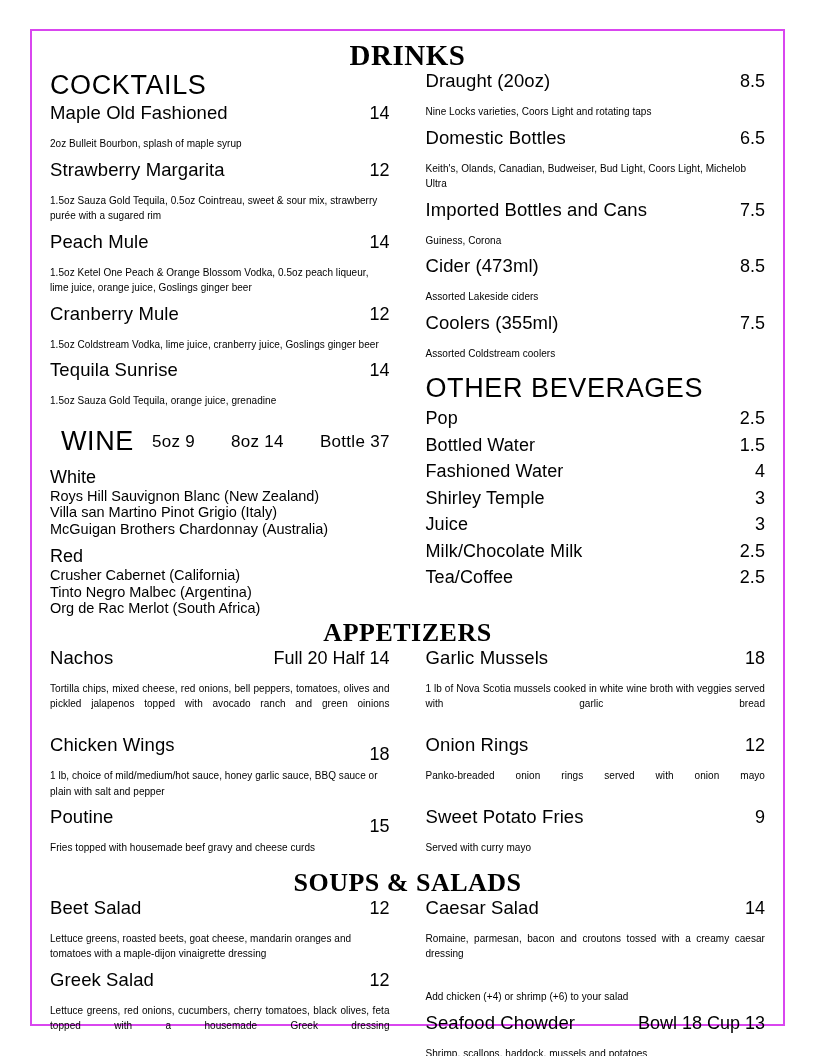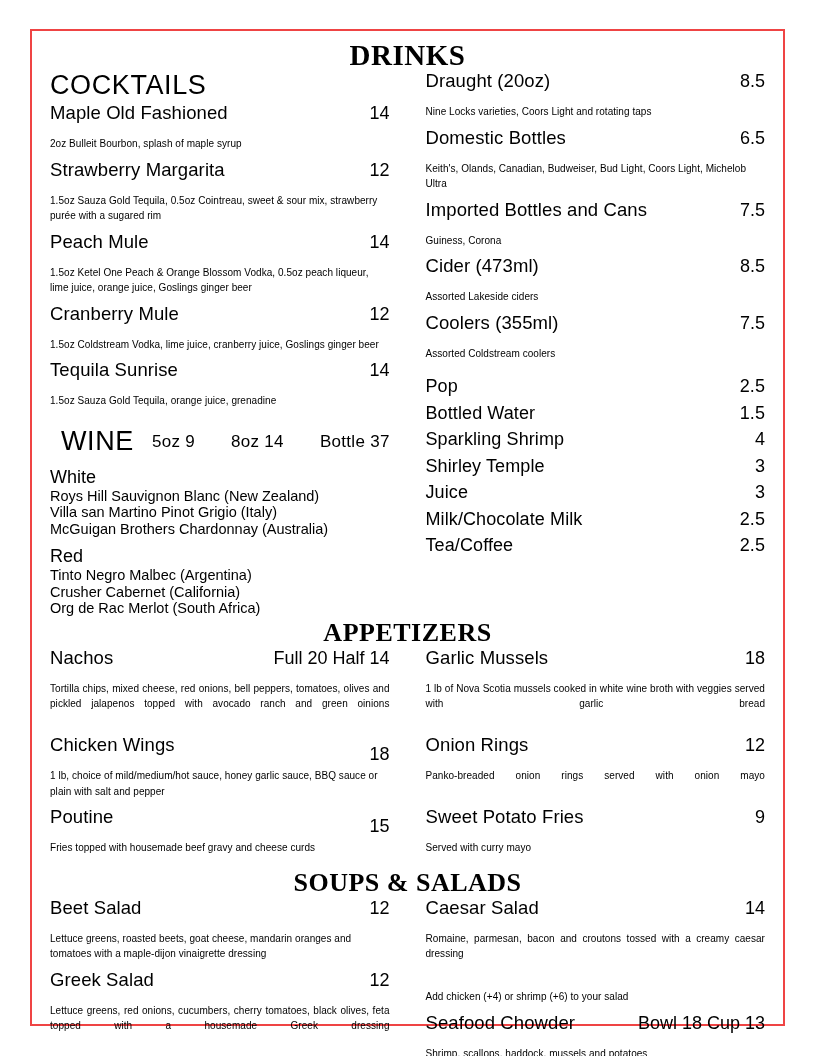--- a/index.html
+++ b/index.html
@@ -14,21 +14,21 @@
     color: #000000;
     overflow: hidden;
   }
 
   .page {
     position: absolute;
     left: 30px;
     top: 29px;
     width: 755px;
     height: 997px;
-    border: 2px solid #ef4444;
+    border: 2px solid #d946ef;
     box-sizing: border-box;
     background: #ffffff;
   }
 
   .inner {
     position: absolute;
     left: 0;
     top: 0;
     width: 100%;
     height: 100%;
@@ -214,22 +214,22 @@
 
         <div class="wine-block">
           <div class="wine-sub">White</div>
           <div class="wine-line">Roys Hill Sauvignon Blanc (New Zealand)</div>
           <div class="wine-line">Villa san Martino Pinot Grigio (Italy)</div>
           <div class="wine-line">McGuigan Brothers Chardonnay (Australia)</div>
         </div>
 
         <div class="wine-block">
           <div class="wine-sub">Red</div>
+          <div class="wine-line">Crusher Cabernet (California)</div>
           <div class="wine-line">Tinto Negro Malbec (Argentina)</div>
-          <div class="wine-line">Crusher Cabernet (California)</div>
           <div class="wine-line">Org de Rac Merlot (South Africa)</div>
         </div>
 
       </div>
 
       <div class="col">
 
 
         <div>
           <div class="item">
@@ -264,32 +264,33 @@
             <div class="item-row">
               <span class="item-name">Coolers (355ml)</span>
               <span class="item-price">7.5</span>
             </div>
             <div class="item-desc">Assorted Coldstream coolers</div>
           </div>
         </div>
 
         <div class="sp-1"></div>
 
+        <div class="cat">OTHER BEVERAGES</div>
 
         <div>
           <div class="bev-row">
             <span>Pop</span>
             <span>2.5</span>
           </div>
           <div class="bev-row">
             <span>Bottled Water</span>
             <span>1.5</span>
           </div>
           <div class="bev-row">
-            <span>Sparkling Shrimp</span>
+            <span>Fashioned Water</span>
             <span>4</span>
           </div>
           <div class="bev-row">
             <span>Shirley Temple</span>
             <span>3</span>
           </div>
           <div class="bev-row">
             <span>Juice</span>
             <span>3</span>
           </div>

